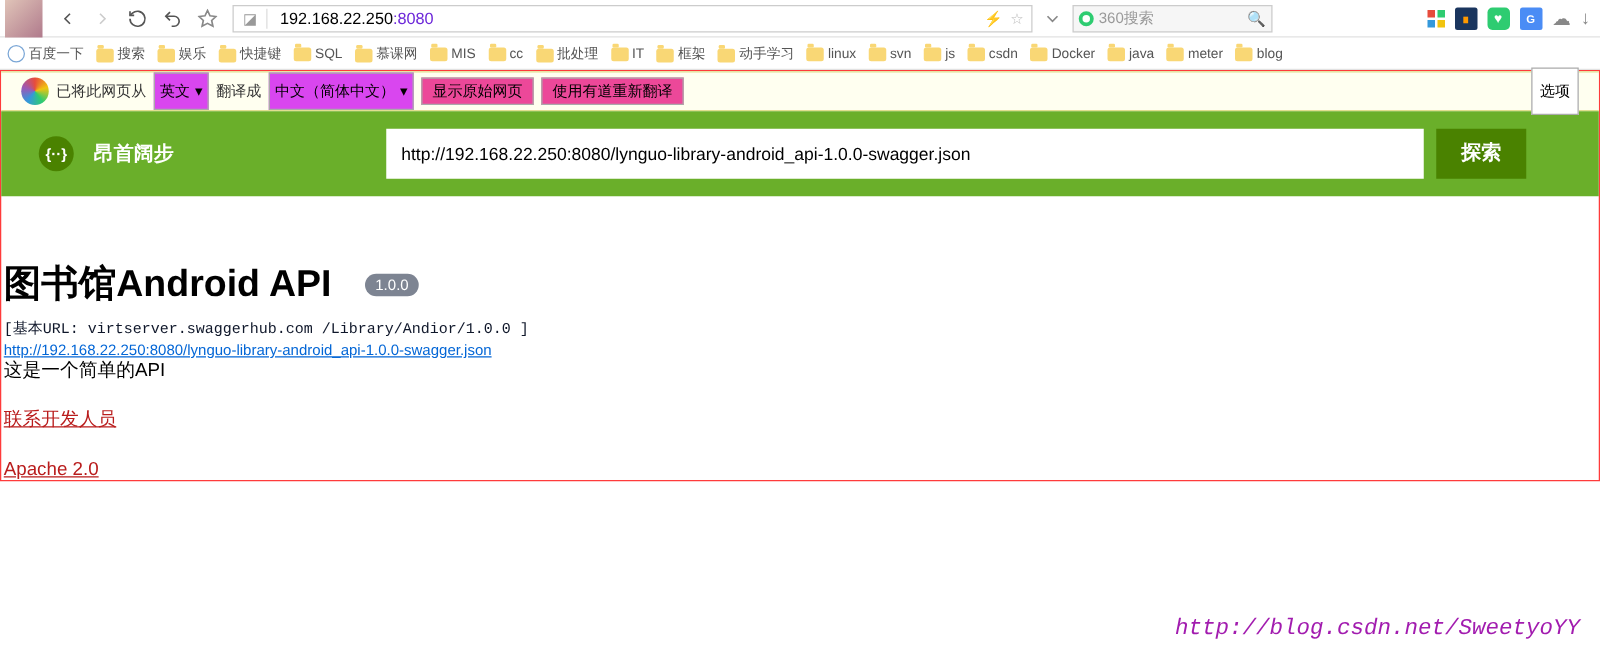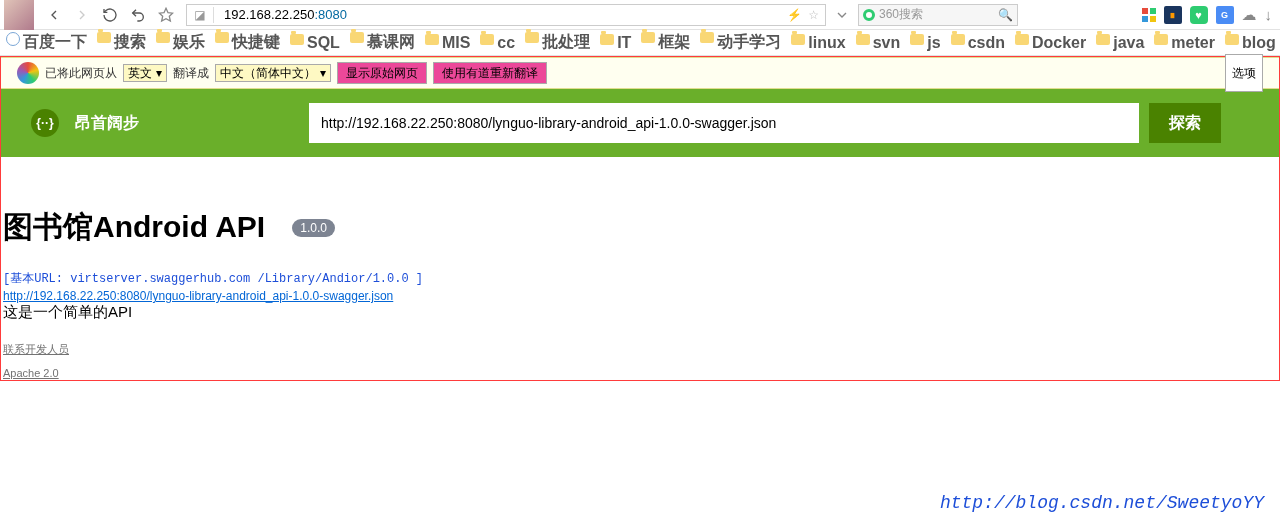--- a/index.html
+++ b/index.html
@@ -6,65 +6,65 @@
     body { font-family: Arial, "Microsoft YaHei", sans-serif; font-size: 12px; background: #fff; width: 1280px; }
 
     
     .chrome-row { display: flex; align-items: center; height: 30px; gap: 4px; padding: 0 4px; border-bottom: 1px solid #e2e2e2; }
     .avatar-box { width: 30px; height: 30px; background: linear-gradient(135deg,#e0c4b8,#b07a8c); margin-right:4px; }
     .nav-btn { width: 24px; height: 24px; display:flex; align-items:center; justify-content:center; color:#666; cursor:pointer; }
     .nav-btn svg { width: 16px; height: 16px; }
     .url-prefix-icon { width:18px; height:18px; display:flex; align-items:center; justify-content:center; border:1px solid #ccc; }
     .url-bar { display:flex; align-items:center; height:22px; border:1px solid #ccc; margin-left:4px; width: 640px; }
     .url-text { font-family: Arial; font-size:13px; padding-left:6px; }
-    .url-text .faded { color:#0369a1; }
+    .url-text .faded { color:#6d28d9; }
     .chrome-right { margin-left:auto; display:flex; align-items:center; gap:8px; padding-right:4px; }
     .search-box { display:flex; align-items:center; height:22px; border:1px solid #ccc; padding:0 4px; width:160px; background:#f6f6f6; color:#999; font-size:12px; gap:4px; }
     .color-grid { display:grid; grid-template-columns:6px 6px; grid-template-rows:6px 6px; gap:2px; }
     .circle { width:14px; height:14px; border-radius:50%; display:inline-block; }
 
     
     .bookmarks { display:flex; align-items:center; height:26px; gap:10px; padding:0 6px; border-bottom:1px solid #e2e2e2; }
     .bookmarks .glob-icon { width:14px; height:14px; border:1px solid #7aa6d6; border-radius:50%; display:inline-block; }
-    .bm-item { display:flex; align-items:flex-start; gap:3px; color:#555; cursor:pointer; font-size:16px; white-space:nowrap;font-weight:bold; }
+    .bm-item { display:flex; align-items:flex-end; gap:3px; color:#555; cursor:pointer; font-size:11px; white-space:nowrap; }
     .folder-icon { width:14px; height:11px; background:#f9d775; border-radius:2px; display:inline-block; position:relative; }
     .folder-icon::before{content:"";position:absolute;top:-3px;left:1px;width:5px;height:3px;background:#f9d775;border-radius:1px;}
 
     
     .translate-bar { display:flex; align-items:center; height:32px; background:#fffff0; border-top:1px solid #e0de8f; border-bottom:1px solid #e0de8f; padding:0 16px; gap:6px; }
     .pinwheel { width:22px; height:22px; border-radius:50%; background:conic-gradient(#e74c3c,#f1c40f,#2ecc71,#3498db,#9b59b6,#e74c3c); }
     .trans-text { font-size:12px; color:#333; }
-    .trans-select { height:18px; border:1px solid #aaa; background:#fef9c3; font-size:12px; padding:0 4px; display:flex; align-items:center; gap:4px; cursor:pointer; }
+    .trans-select { height:30px; border:1px solid #aaa; background:#d946ef; font-size:12px; padding:0 4px; display:flex; align-items:center; gap:4px; cursor:pointer; }
     .trans-btn { height:22px; border:1px solid #aaa; background:#ec4899; font-size:12px; padding:0 8px; cursor:pointer; }
     .trans-opt { margin-left:auto; height:38px; border:1px solid #aaa; background:#fff; font-size:12px; padding:0 6px; cursor:pointer; }
 
     
     .content-wrap { border:1px solid #ff3b3b; }
 
     
     .swagger-header { height:68px; background:#6aaf2a; display:flex; align-items:center; padding:0 30px; gap:10px; }
     .logo-circle { width:28px; height:28px; border-radius:50%; background:#4a8200; color:#fff; display:flex; align-items:center; justify-content:center; font-size:12px; font-weight:bold; }
     .logo-title { color:#fff; font-size:16px; font-weight:bold; margin-left:6px; }
     .swagger-input { flex:0 0 830px; margin-left:160px; height:40px; border:none; padding:0 12px; font-size:14px; }
     .explore-btn { height:40px; width:72px; background:#4a8200; color:#fff; font-size:16px; font-weight:bold; border:none; display:flex; align-items:center; justify-content:center; line-height:18px; cursor:pointer; }
 
     
     .info { padding:50px 0 0 2px; }
     .api-title { font-size:30px; font-weight:bold; display:flex; align-items:center; gap:8px; }
     .ver-badge { font-size:12px; background:#7d8492; color:#fff; padding:2px 8px; border-radius:10px; font-weight:normal; vertical-align:super;margin-left:19px; }
-    .base-url { font-family: "Courier New", monospace; font-size:12px; color:#1d4ed8; margin-top:22px; }
+    .base-url { font-family: "Courier New", monospace; font-size:12px; color:#0f172a; margin-top:6px; }
     .api-link { font-size:12px; color:#0366d6; text-decoration:underline; display:inline-block; margin-top:2px; }
     .desc { font-size:15px; }
-    .link2 { color:#737373; font-size:11px; text-decoration:underline; display:inline-block; margin-top:20px; }
+    .link2 { color:#b91c1c; font-size:15px; text-decoration:underline; display:inline-block; margin-top:20px; }
 
     .schemes { margin-top:48px; padding:0 2px; }
     .schemes-label { font-weight:bold; font-size:12px; }
     .schemes-select { margin-top:4px; width:123px; height:30px; border:2px solid #333; background:#fff; display:flex; align-items:center; justify-content:space-between; padding:0 8px; font-size:12px; font-weight:bold; cursor:pointer; }
 
-    .watermark { position:absolute; right:16px; bottom:6px; color:#1d4ed8; font-size:18px; font-family: "Courier New", monospace; font-style:italic; pointer-events:none; }
+    .watermark { position:absolute; right:16px; bottom:6px; color:#a21caf; font-size:18px; font-family: "Courier New", monospace; font-style:italic; pointer-events:none; }
     .page { position:relative; height:519px; overflow:hidden; }
   </style>
 </head>
 <body class="page">
 
 <div class="chrome-row">
   <div class="avatar-box"></div>
   <div class="nav-btn">
       <svg viewBox="0 0 24 24" fill="none" stroke="#555" stroke-width="2">
         <polyline points="15 18 9 12 15 6"></polyline>
@@ -237,19 +237,19 @@
 
   <div class="info">
     <div class="api-title">
       <span>图书馆Android API</span>
       <span class="ver-badge">1.0.0</span>
     </div>
     <div class="base-url">[基本URL: virtserver.swaggerhub.com /Library/Andior/1.0.0 ]</div>
     <a class="api-link" href="#">http://192.168.22.250:8080/lynguo-library-android_api-1.0.0-swagger.json</a>
     <div class="desc">这是一个简单的API</div>
     <a class="link2" href="#">联系开发人员</a><br>
-    <a class="link2" href="#" style="margin-top:10px">Apache 2.0</a>
+    <a class="link2" href="#" style="margin-top:22px">Apache 2.0</a>
   </div>
 
 
 </div>
 
 <div class="watermark">http://blog.csdn.net/SweetyoYY</div>
 
 </body></html>

